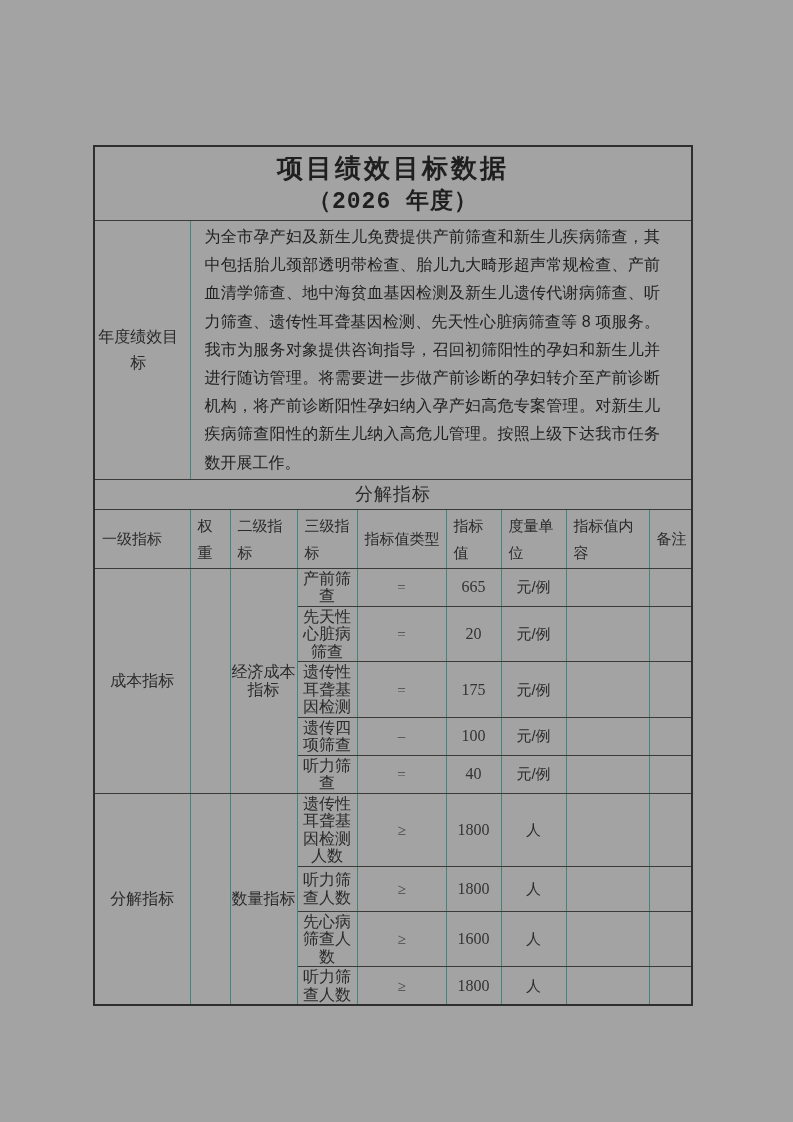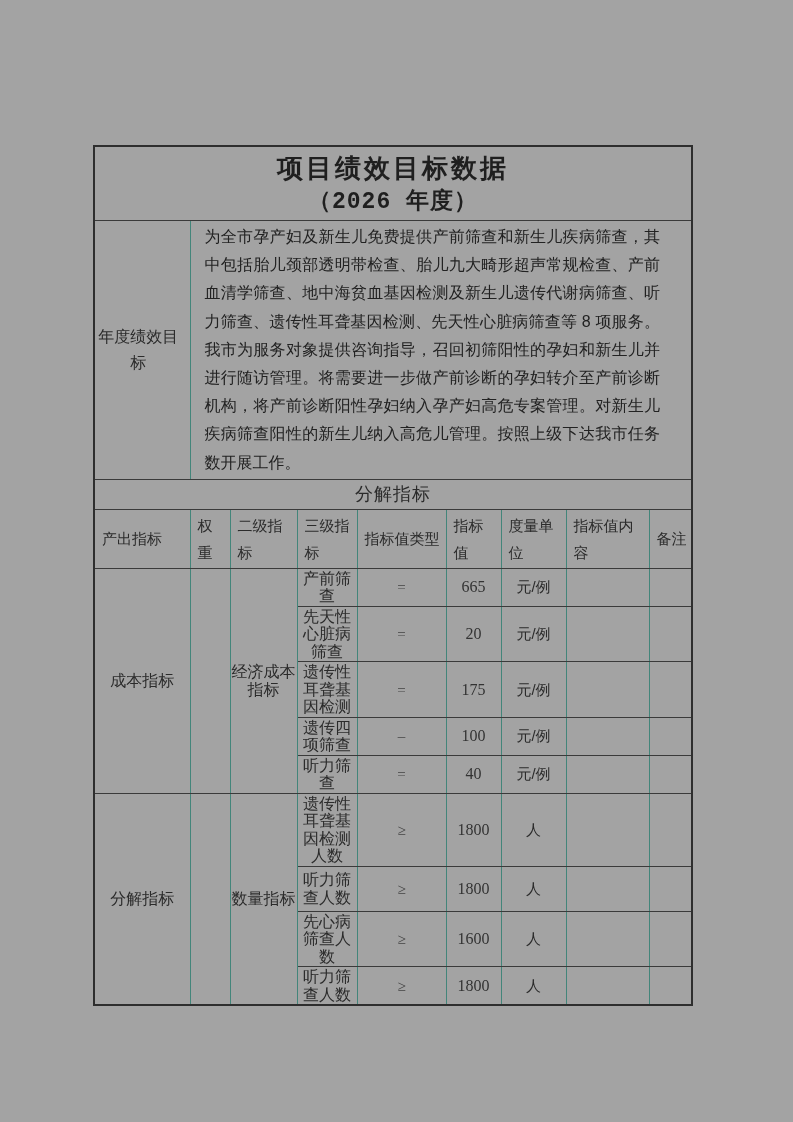--- a/index.html
+++ b/index.html
@@ -117,21 +117,21 @@
       <tr class="annual-row">
         <td class="annual-label">年度绩效目标</td>
         <td class="annual-text" colspan="8">为全市孕产妇及新生儿免费提供产前筛查和新生儿疾病筛查，其中包括胎儿颈部透明带检查、胎儿九大畸形超声常规检查、产前血清学筛查、地中海贫血基因检测及新生儿遗传代谢病筛查、听力筛查、遗传性耳聋基因检测、先天性心脏病筛查等 8 项服务。我市为服务对象提供咨询指导，召回初筛阳性的孕妇和新生儿并进行随访管理。将需要进一步做产前诊断的孕妇转介至产前诊断机构，将产前诊断阳性孕妇纳入孕产妇高危专案管理。对新生儿疾病筛查阳性的新生儿纳入高危儿管理。按照上级下达我市任务数开展工作。</td>
       </tr>
 
       <tr class="section-row">
         <td class="section-cell" colspan="9">分解指标</td>
       </tr>
 
       <tr class="colhead-row">
-        <th>产出指标</th>
+        <th>一级指标</th>
         <th>权重</th>
         <th>二级指标</th>
         <th>三级指标</th>
         <th>指标值类型</th>
         <th>指标值</th>
         <th>度量单位</th>
         <th>指标值内容</th>
         <th>备注</th>
       </tr>
 

